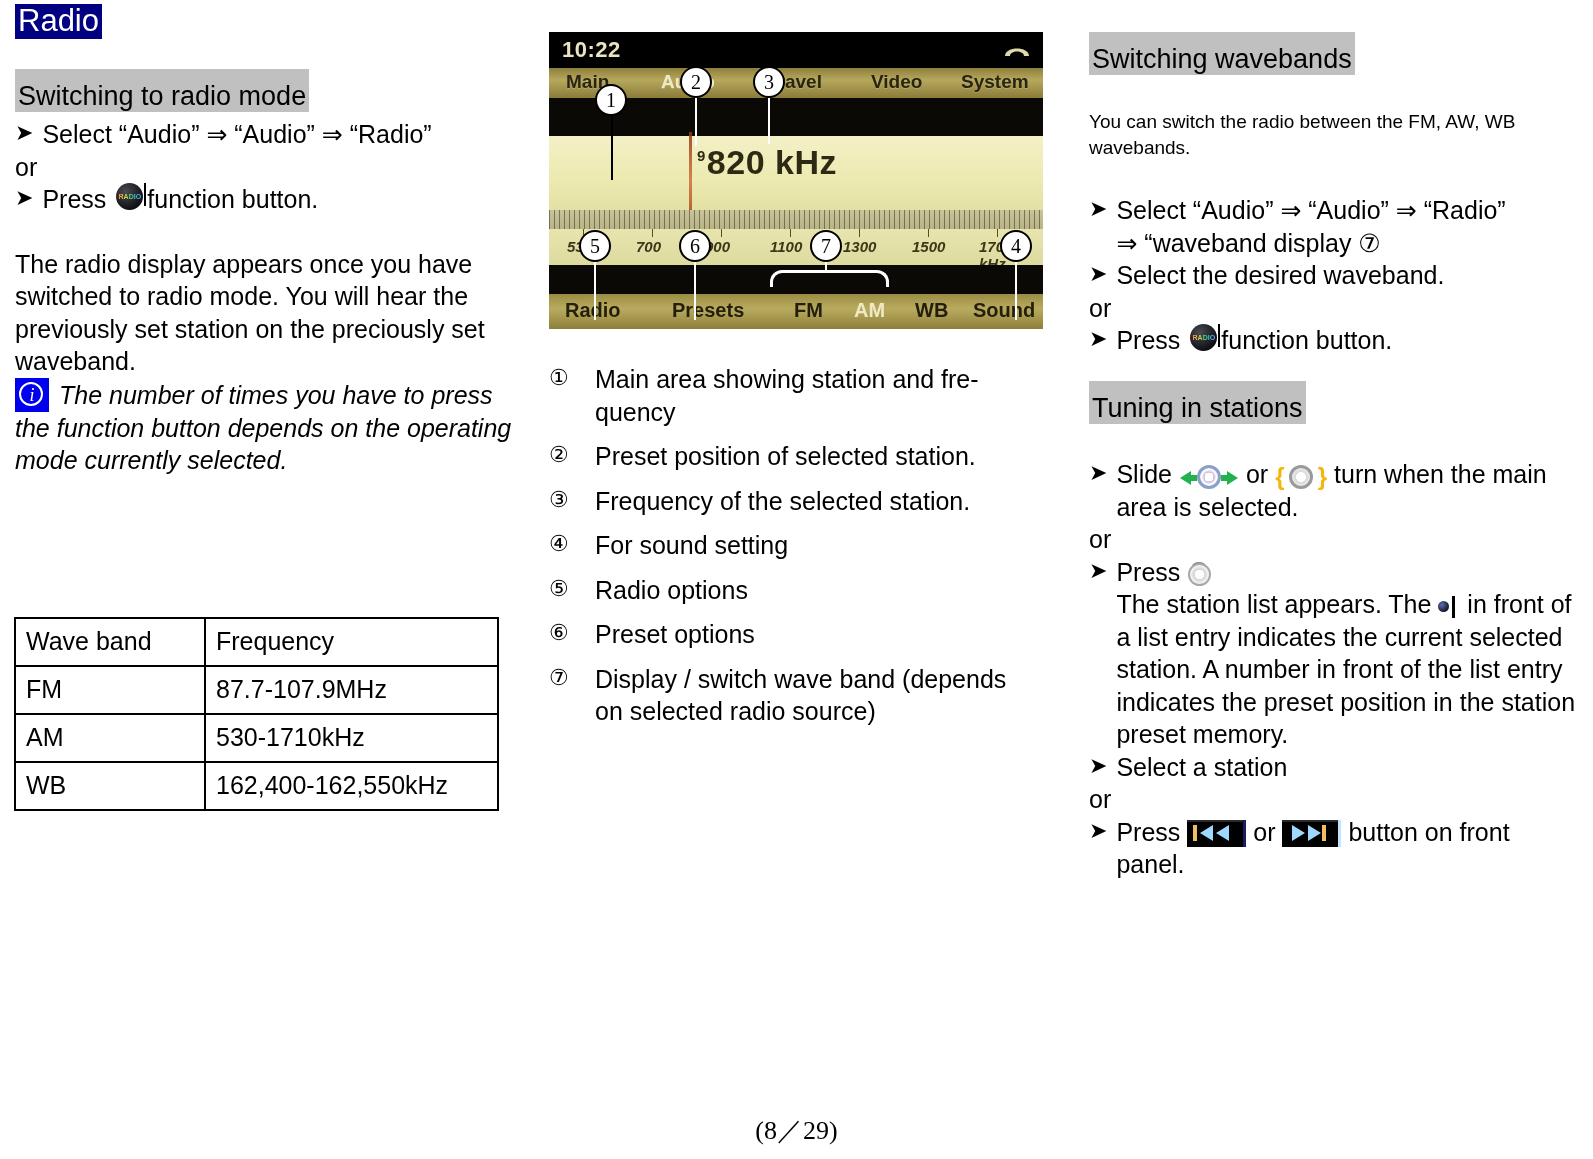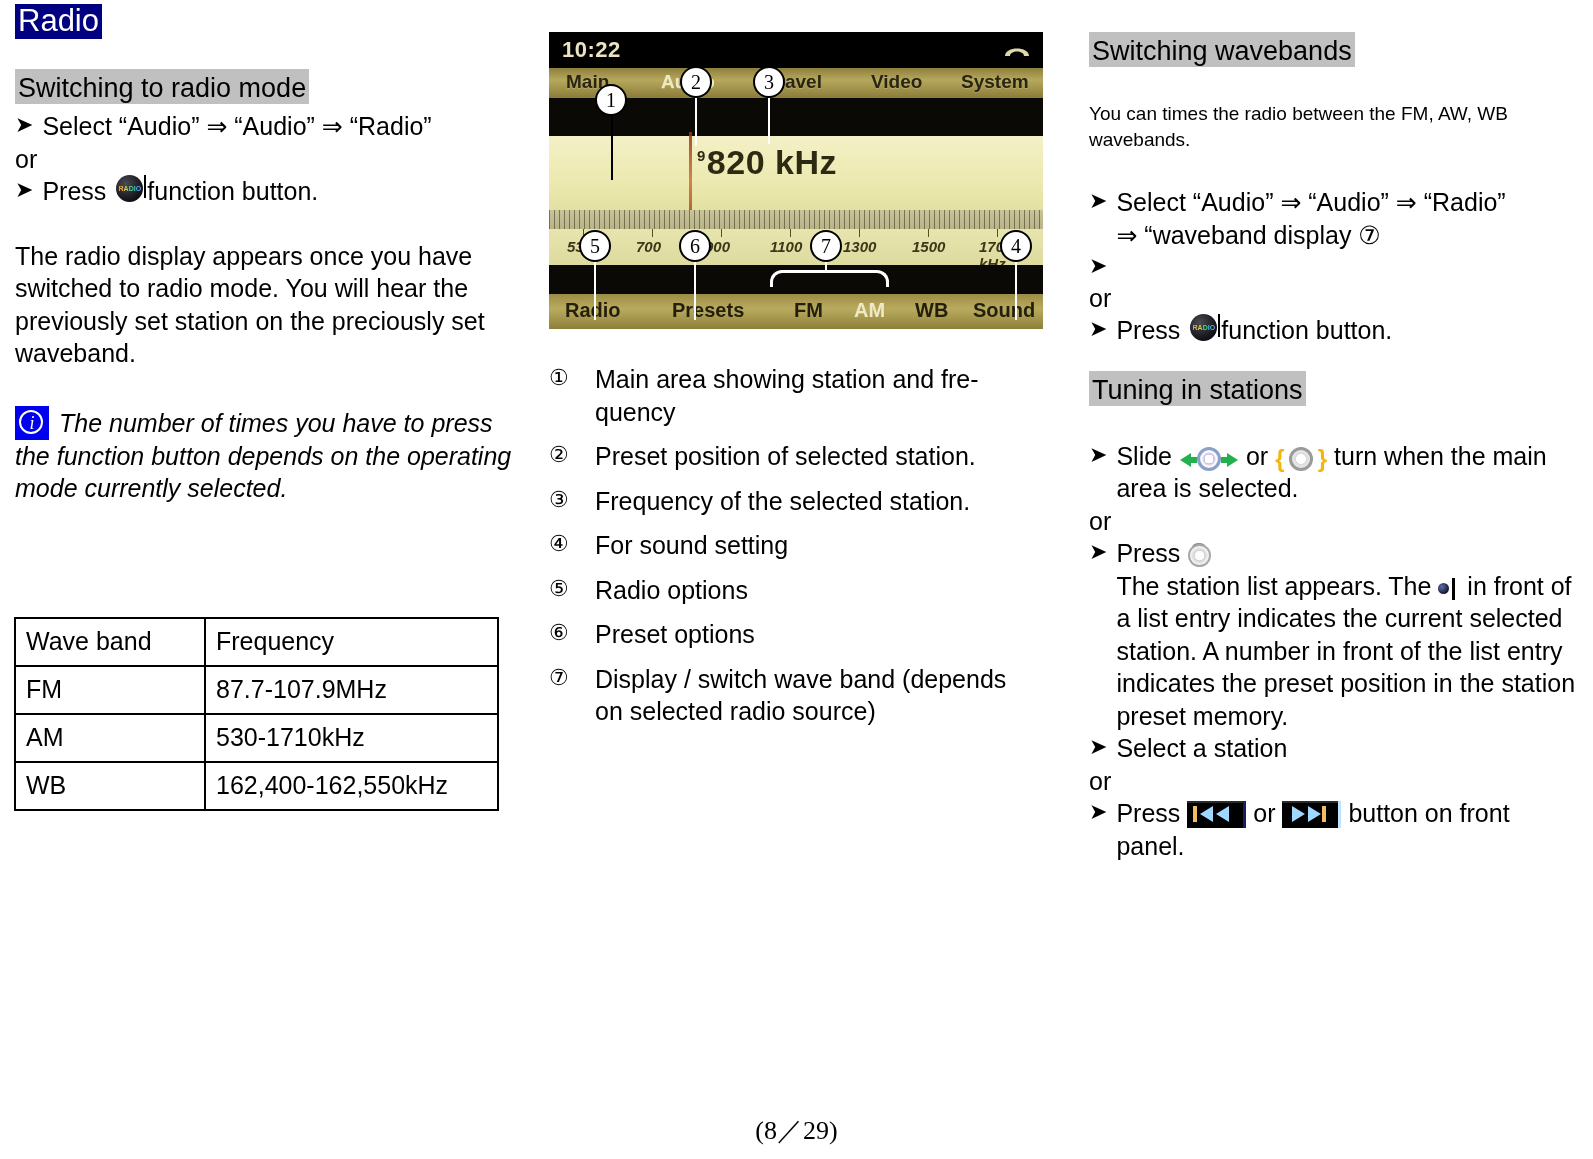--- a/index.html
+++ b/index.html
@@ -25,21 +25,21 @@
     color: #ffffff;
     font-size: 31px;
     line-height: 1.0;
     padding: 1px 3px 3px 3px;
     display: inline-block;
   }
   .hl-gray {
     background: #c0c0c0;
     color: #000;
     display: inline-block;
-    padding: 5px 3px 2px 3px;
+    padding: 13px 3px 2px 3px;
   }
   .h2 { font-size: 27px; line-height: 1.05; }
   .body-text { font-size: 25px; line-height: 1.30; }
   .small-text { font-size: 19px; line-height: 1.34; }
   .italic { font-style: italic; }
   .bullet-row {
     display: flex;
     align-items: flex-start;
     font-size: 25px;
     line-height: 1.30;
@@ -92,21 +92,21 @@
   .caret {
     display: inline-block;
     width: 2px;
     height: 23px;
     background: #000;
     vertical-align: -5px;
     margin: 0 1px 0 1px;
   }
 
   
-  .info-note { margin-top: 36px; }
+  .info-note { }
   .info-icon {
     display: inline-block;
     width: 34px;
     height: 34px;
     background: #0000ee;
     position: relative;
     vertical-align: -8px;
     margin-right: 10px;
   }
   .info-icon::before {
@@ -613,34 +613,35 @@
   </div>
 
   <div id="right-col">
 
     <div>
       <span class="hl-gray h2">Switching wavebands</span>
     </div>
 
     <div class="spacer-34"></div>
 
-    <div class="small-text">You can times the radio between the FM, AW, WB wavebands.</div>
+    <div class="small-text">You can switch the radio between the FM, AW, WB wavebands.</div>
 
     <div class="spacer-34"></div>
 
     <div class="bullet-row">
       <span class="arrow-glyph">➤</span>
       <span>
         <span>Select “Audio”  ⇒  “Audio”  ⇒  “Radio”</span><br>
         <span>⇒  “waveband display  ⑦</span>
       </span>
     </div>
 
     <div class="bullet-row">
       <span class="arrow-glyph">➤</span>
+      <span>Select the desired waveband.</span>
     </div>
 
     <div class="or-line">or</div>
 
     <div class="bullet-row">
       <span class="arrow-glyph">➤</span>
       <span>Press</span>
       <span style="display:inline-block;width:10px;"></span>
       <span class="radio-btn-icon"></span>
         <span class="caret"></span>

